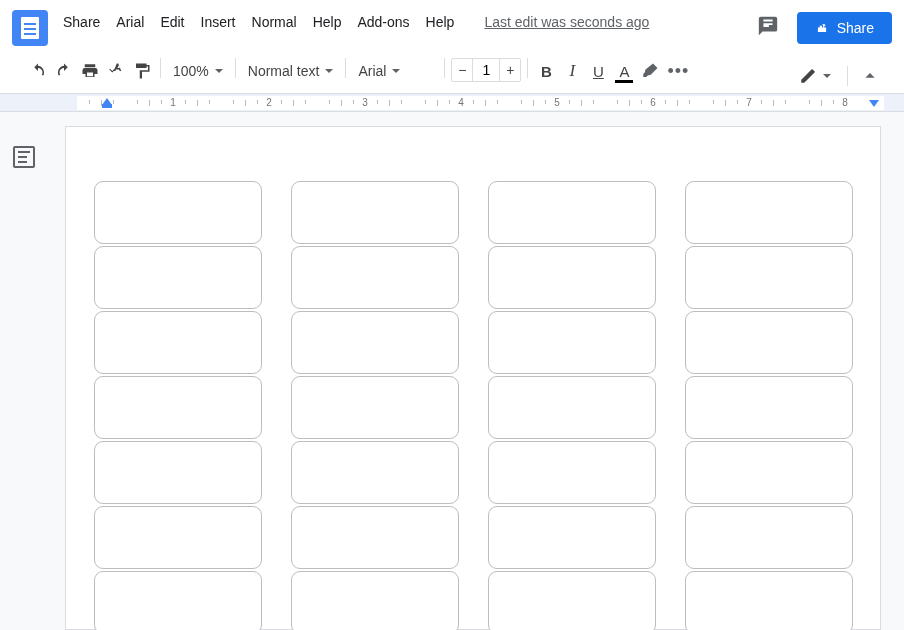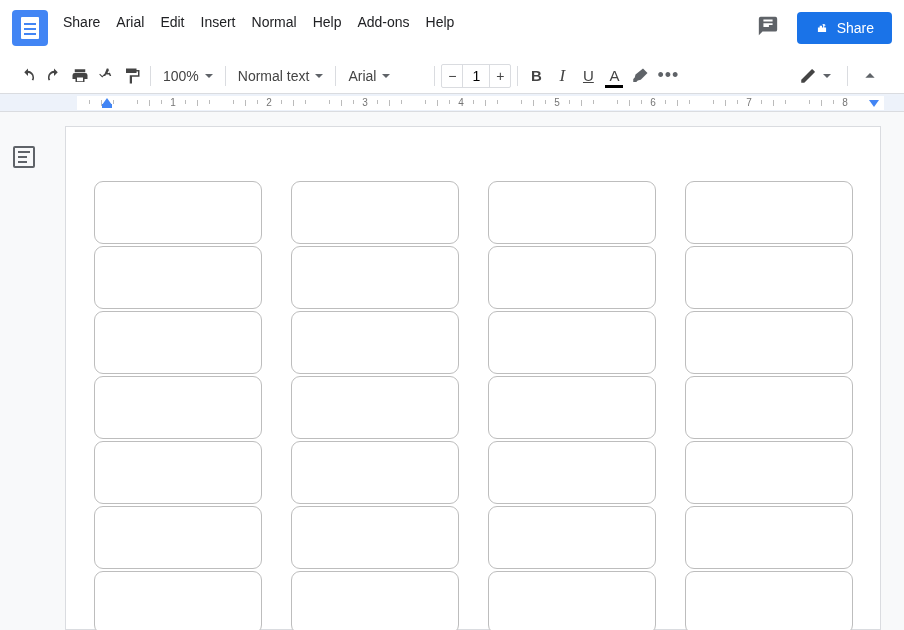--- a/index.html
+++ b/index.html
@@ -107,22 +107,21 @@
       font-weight: 500;
       display: flex;
       align-items: center;
       gap: 8px;
       cursor: pointer;
     }
     
     
     .toolbar {
       display: flex;
-      align-items: center;
-      padding: 0 22px 0 16px;
+      padding: 0 22px 0 26px;
       height: 36px;
       border-bottom: 1px solid #dadce0;
       gap: 2px;
       color: #444;
     }
     .tb-btn {
       min-width: 24px;
       height: 26px;
       display: flex;
       align-items: center;
@@ -322,20 +321,21 @@
   <div class="header-center">
     <div class="menubar">
       <span>Share</span>
       <span>Arial</span>
       <span>Edit</span>
       <span>Insert</span>
       <span>Normal</span>
       <span>Help</span>
       <span>Add-ons</span>
       <span>Help</span>
+      <span class="last-edit">Last edit was seconds ago</span>
     </div>
   </div>
   <div class="header-right">
     <span class="comment-icon">
       <svg width="22" height="22" viewBox="0 0 24 24">
           <path fill="#5f6368" d="M20 2H4a2 2 0 00-2 2v18l4-4h14a2 2 0 002-2V4a2 2 0 00-2-2zM7 9h10v2H7zm6 4H7v-2h6zm4-6H7V5h10z"></path>
         </svg>
     </span>
     <button class="share-btn">
       <svg width="14" height="14" viewBox="0 0 24 24" fill="#fff">

